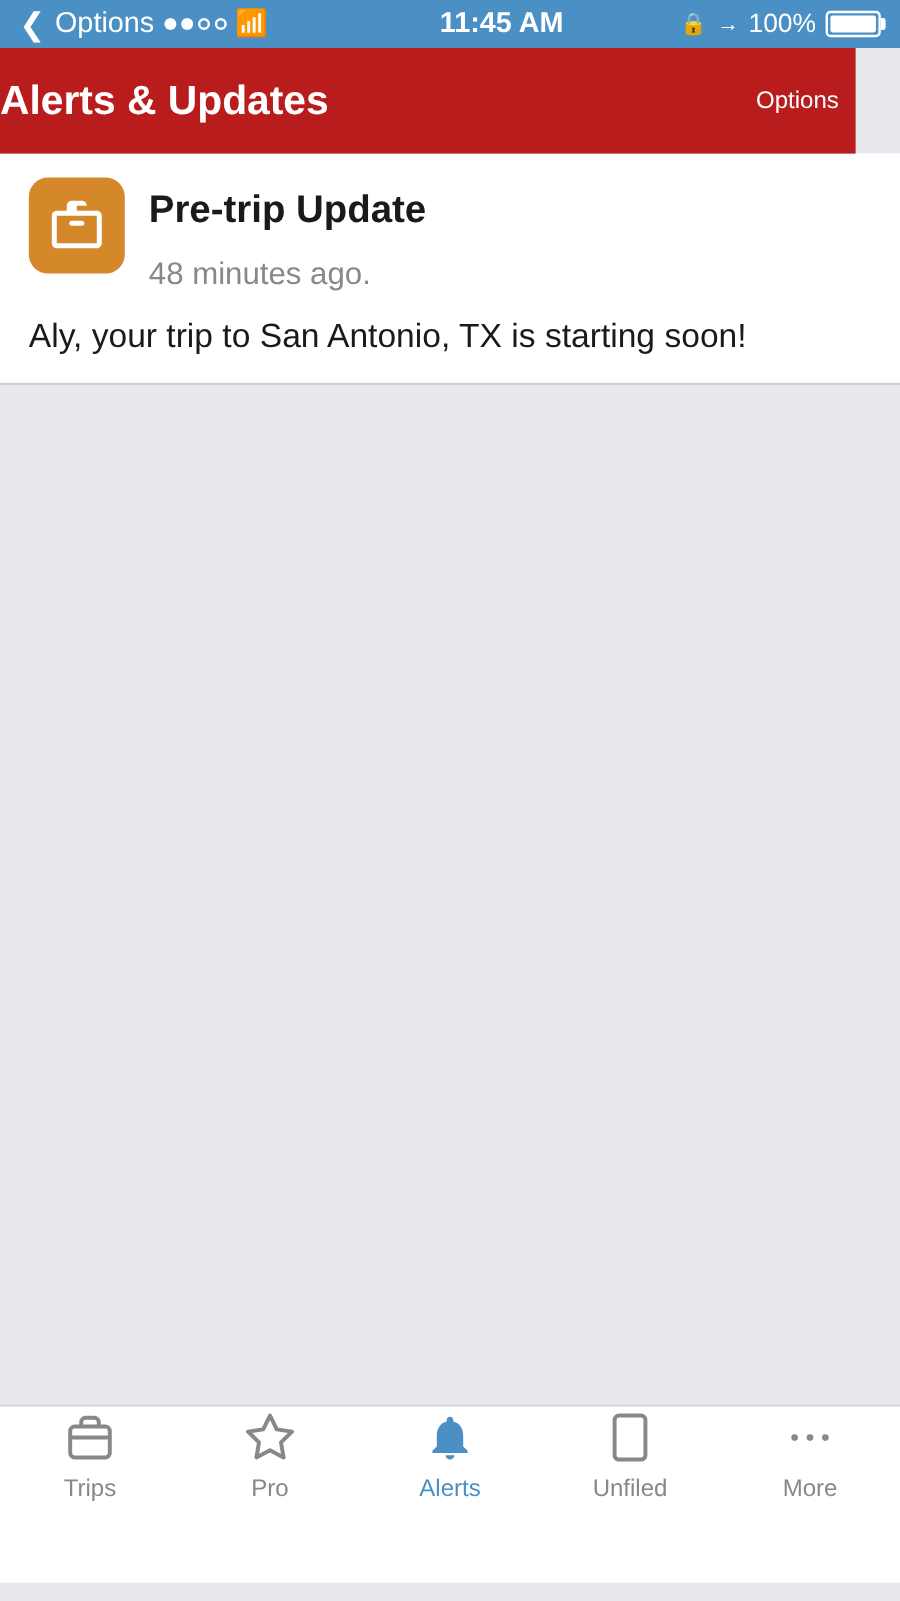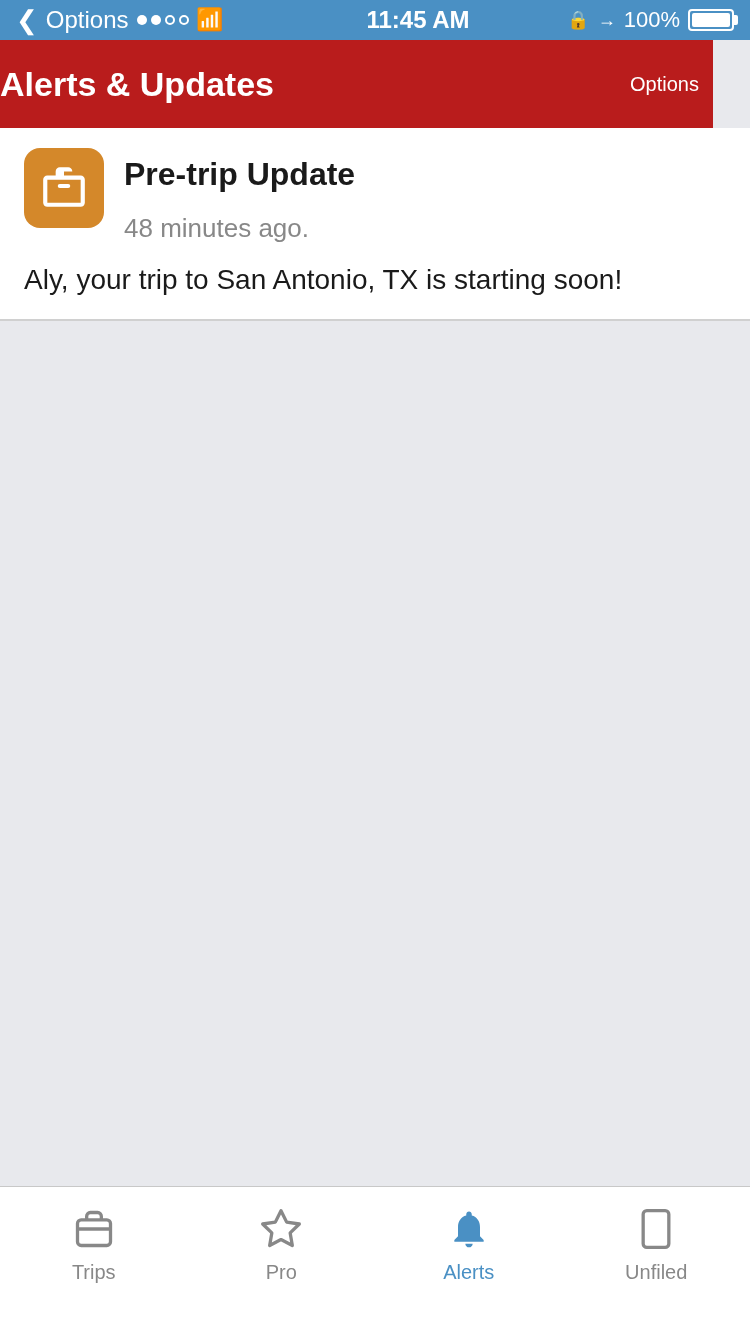--- a/index.html
+++ b/index.html
@@ -193,28 +193,28 @@
     
     .empty-area {
       background: #e8e9ed;
       flex: 1;
       width: 750px;
     }
 
     
     .tab-bar {
       position: absolute;
-      bottom: 0;
+      bottom: 15px;
       width: 750px;
       height: 148px;
       background: white;
       border-top: 1px solid #c8c8c8;
       display: flex;
       align-items: flex-start;
-      padding-top: 16px;
+      padding-top: 0;
     }
 
     .tab-item {
       flex: 1;
       display: flex;
       flex-direction: column;
       align-items: center;
       gap: 6px;
       cursor: pointer;
     }
@@ -328,14 +328,24 @@
 
   <div class="tab-item">
     <div class="tab-icon">
       <svg viewBox="0 0 24 24" fill="none" xmlns="http://www.w3.org/2000/svg">
         <rect x="5" y="2" width="14" height="20" rx="2" stroke="#888" stroke-width="1.8" fill="none"></rect>
       </svg>
     </div>
     <span class="tab-label">Unfiled</span>
   </div>
 
+  <div class="tab-item">
+    <div class="tab-icon">
+      <svg viewBox="0 0 24 24" fill="#888" xmlns="http://www.w3.org/2000/svg">
+        <circle cx="5" cy="12" r="1.5"></circle>
+        <circle cx="12" cy="12" r="1.5"></circle>
+        <circle cx="19" cy="12" r="1.5"></circle>
+      </svg>
+    </div>
+    <span class="tab-label">More</span>
+  </div>
 
 </div>
 
 </body></html>

